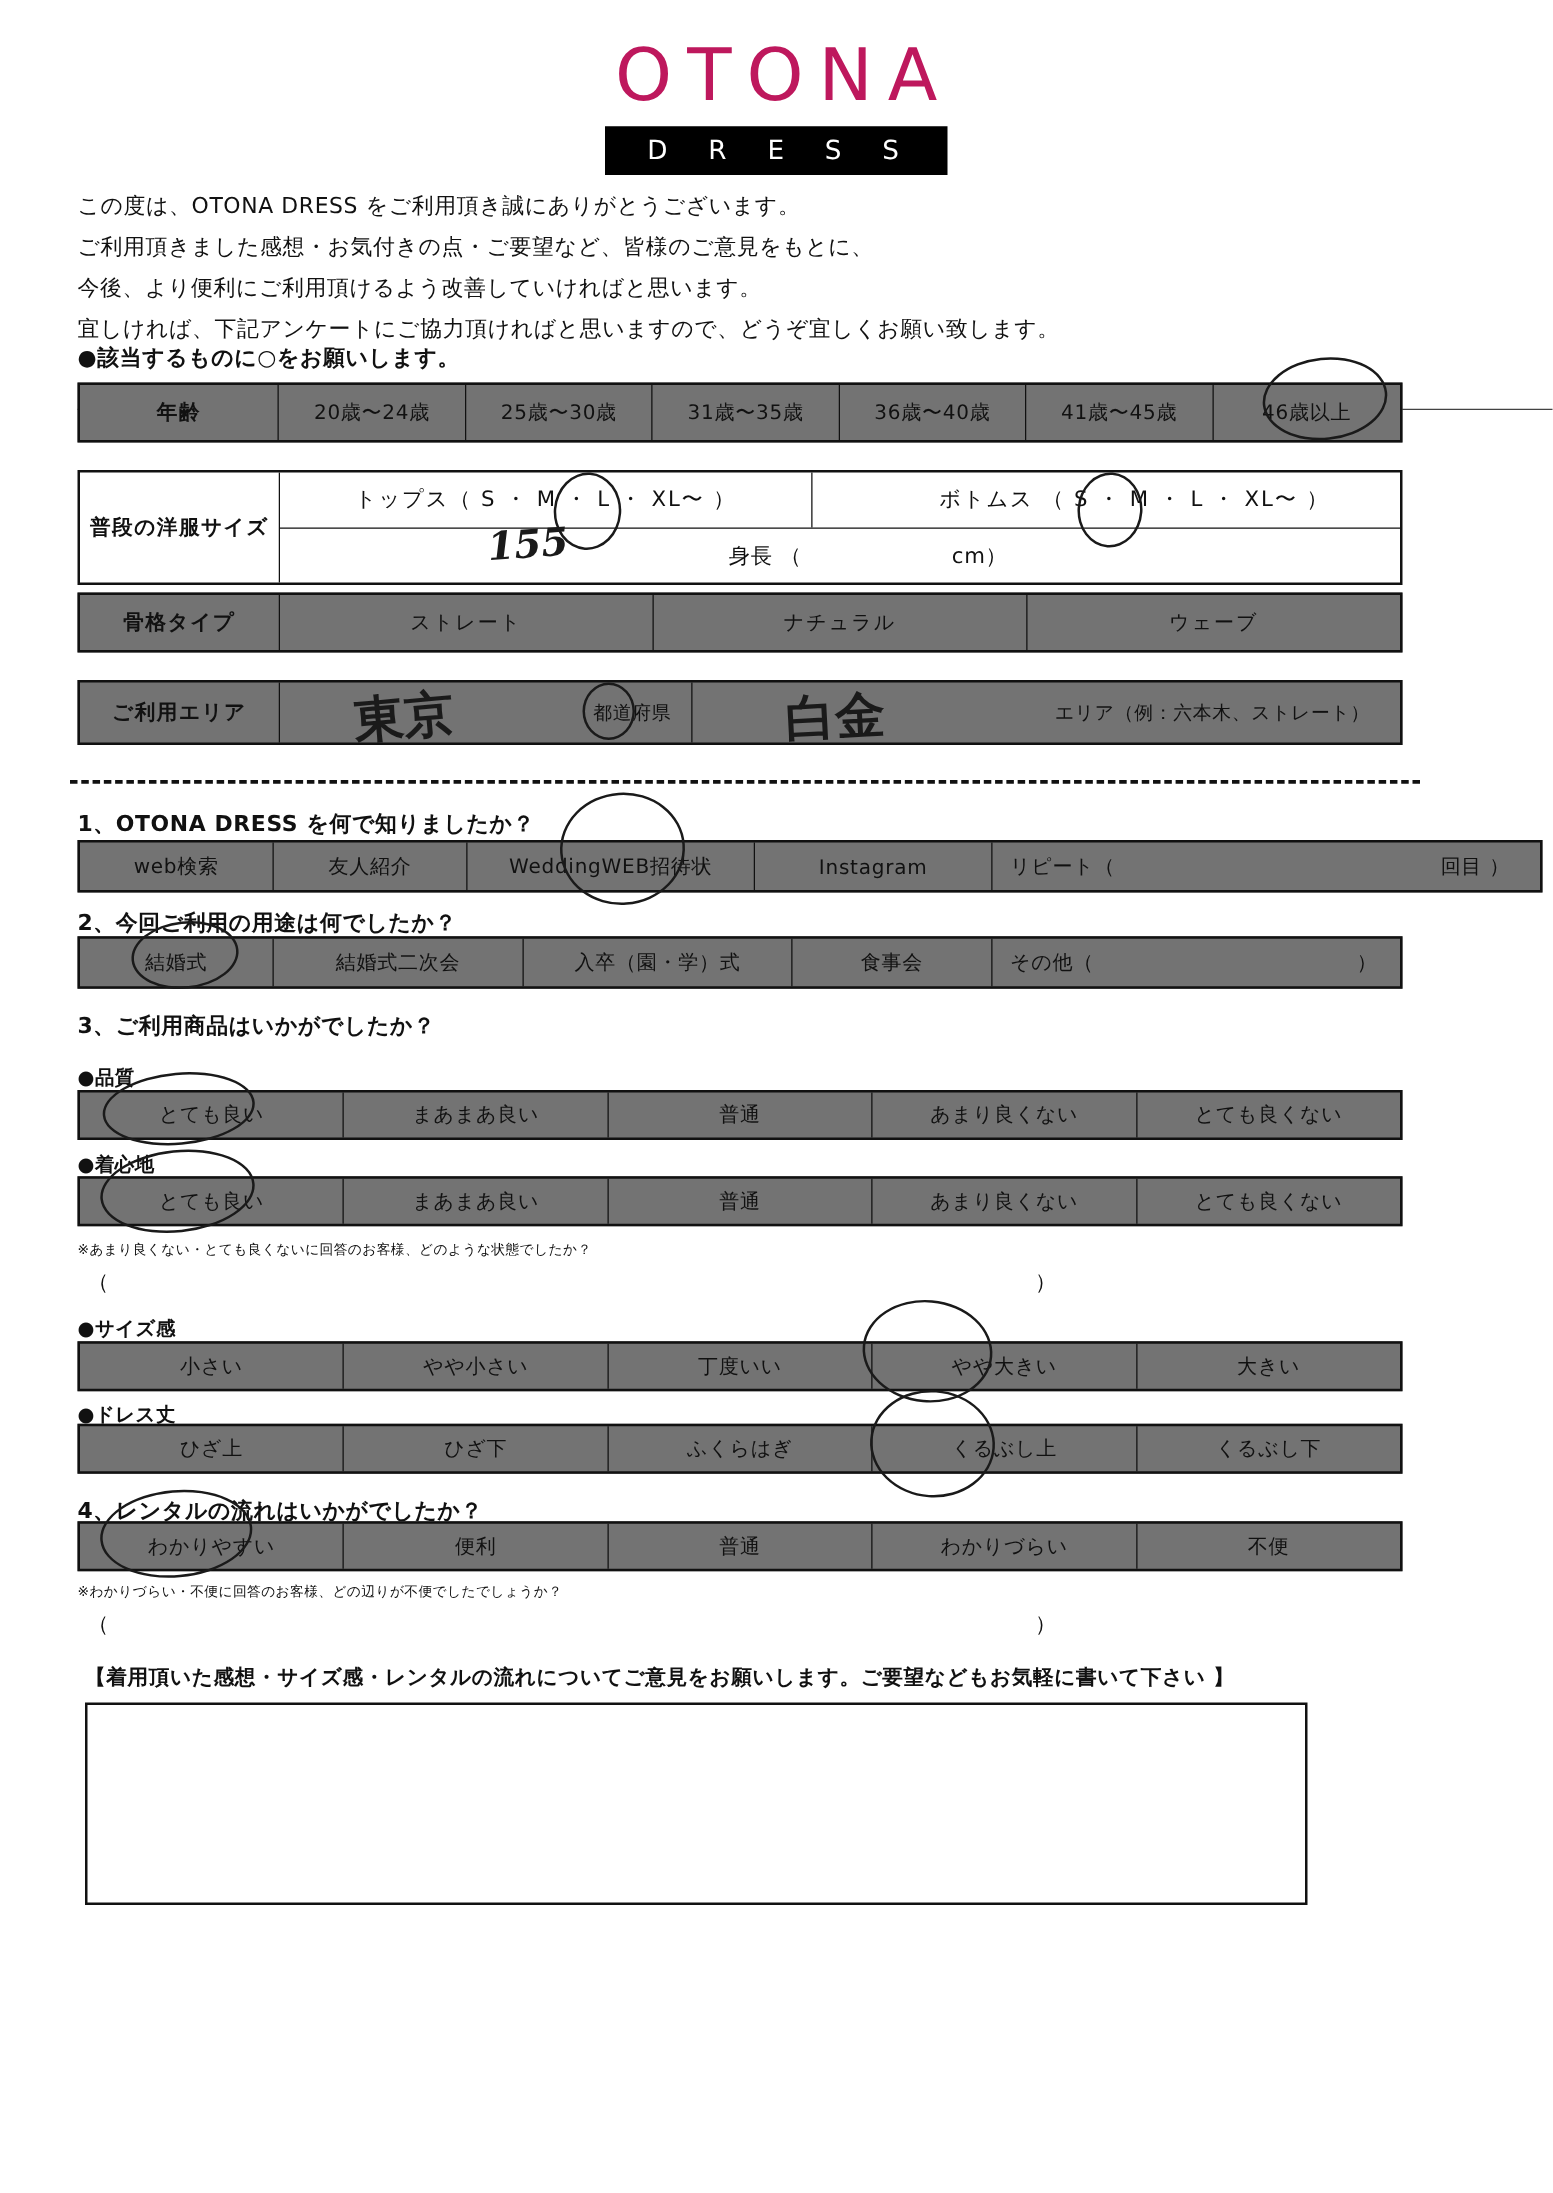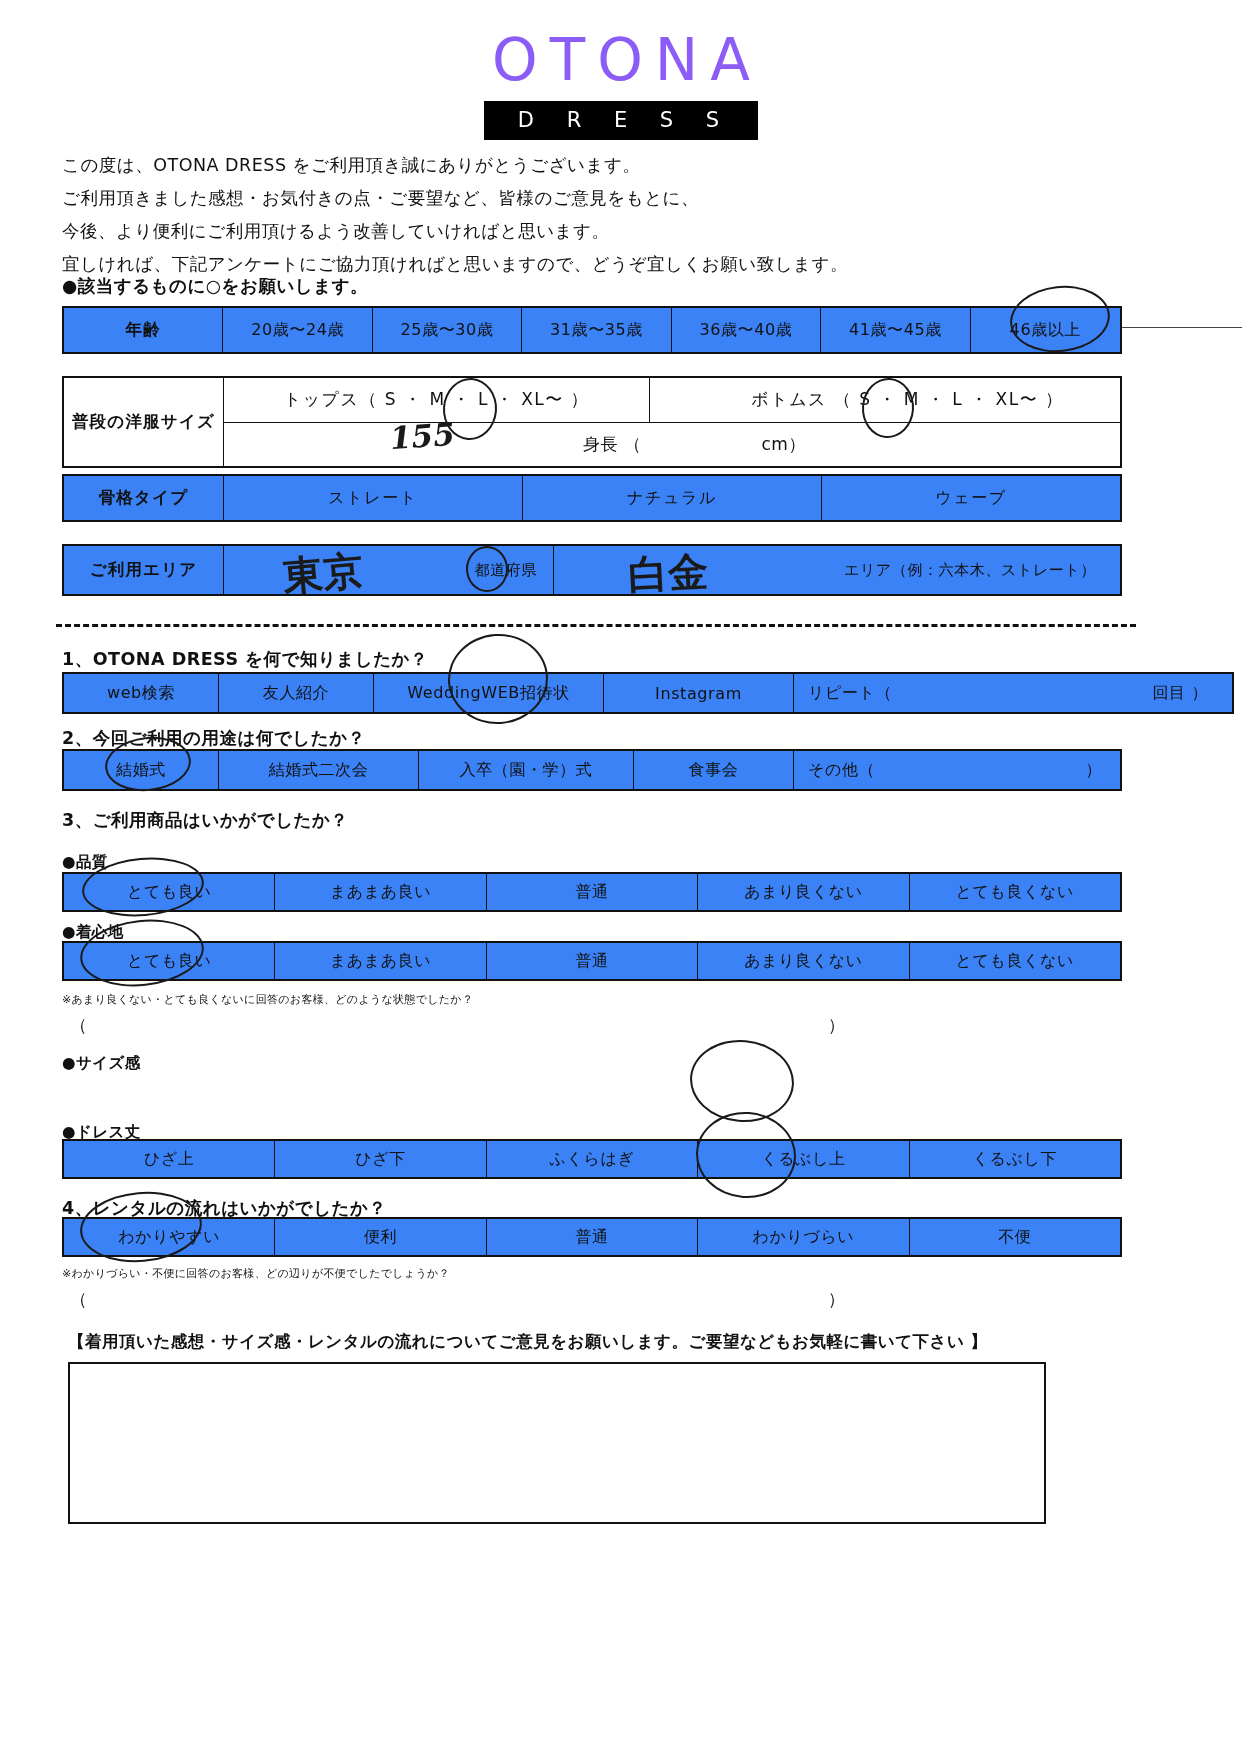--- a/index.html
+++ b/index.html
@@ -10,21 +10,21 @@
     color:#111;
     position:relative;
     overflow:hidden;
   }
   .page{position:relative;width:1242px;height:1754px;}
 
   
   .logo-wrap{position:absolute;left:0;top:30px;width:1242px;text-align:center;}
   .logo-otona{
     font-family:"DejaVu Sans","Liberation Sans",sans-serif;
-    font-size:58px;letter-spacing:12px;font-weight:400;color:#8b5cf6;
+    font-size:58px;letter-spacing:12px;font-weight:400;color:#be185d;
     line-height:1.05;padding-left:12px;
   }
   .logo-bar{
     display:inline-block;background:#000;color:#fff;
     font-size:21px;letter-spacing:13px;
     padding:7px 26px 8px 34px;margin-top:10px;
   }
 
   
   .intro{position:absolute;left:62px;top:155px;width:1120px;}
@@ -47,21 +47,21 @@
     white-space:nowrap;
   }
   .note{
     position:absolute;font-size:11px;letter-spacing:.3px;white-space:nowrap;
   }
   .paren{
     position:absolute;font-size:17px;white-space:nowrap;
   }
 
   
-  .tbl{position:absolute;display:flex;border:2px solid #111;box-sizing:border-box;background:#3b82f6;}
+  .tbl{position:absolute;display:flex;border:2px solid #111;box-sizing:border-box;background:#737373;}
   .tbl .cell{
     border-right:1.6px solid #111;box-sizing:border-box;
     display:flex;align-items:center;justify-content:center;
     font-size:16px;letter-spacing:.6px;white-space:nowrap;position:relative;
   }
   .tbl .cell:last-child{border-right:none;}
   .cell.label{font-weight:bold;font-size:16.5px;letter-spacing:1.2px;}
   .cell.left{justify-content:flex-start;padding-left:14px;}
 
   .splitwrap{position:absolute;display:flex;border:2px solid #111;box-sizing:border-box;background:#fff;}
@@ -225,20 +225,27 @@
     <div class="cell" style="flex:1;">あまり良くない</div>
     <div class="cell" style="flex:1;">とても良くない</div>
   </div>
   <div class="circ" style="left:80px;top:920px;width:120px;height:62px;transform:rotate(-6deg);"></div>
 
   <div class="note" style="left:62px;top:992px;">※あまり良くない・とても良くないに回答のお客様、どのような状態でしたか？</div>
   <div class="paren" style="left:70px;top:1014px;">（</div>
   <div class="paren" style="left:828px;top:1014px;">）</div>
 
   <div class="sub-head" style="left:62px;top:1053px;">●サイズ感</div>
+  <div class="tbl" style="left:62px;top:1073px;width:1060px;height:40px;">
+    <div class="cell" style="flex:1;">小さい</div>
+    <div class="cell" style="flex:1;">やや小さい</div>
+    <div class="cell" style="flex:1;">丁度いい</div>
+    <div class="cell" style="flex:1;">やや大きい</div>
+    <div class="cell" style="flex:1;">大きい</div>
+  </div>
   <div class="circ" style="left:690px;top:1040px;width:100px;height:78px;transform:rotate(5deg);"></div>
 
   <div class="sub-head" style="left:62px;top:1122px;">●ドレス丈</div>
   <div class="tbl" style="left:62px;top:1139px;width:1060px;height:40px;">
     <div class="cell" style="flex:1;">ひざ上</div>
     <div class="cell" style="flex:1;">ひざ下</div>
     <div class="cell" style="flex:1;">ふくらはぎ</div>
     <div class="cell" style="flex:1;">くるぶし上</div>
     <div class="cell" style="flex:1;">くるぶし下</div>
   </div>

